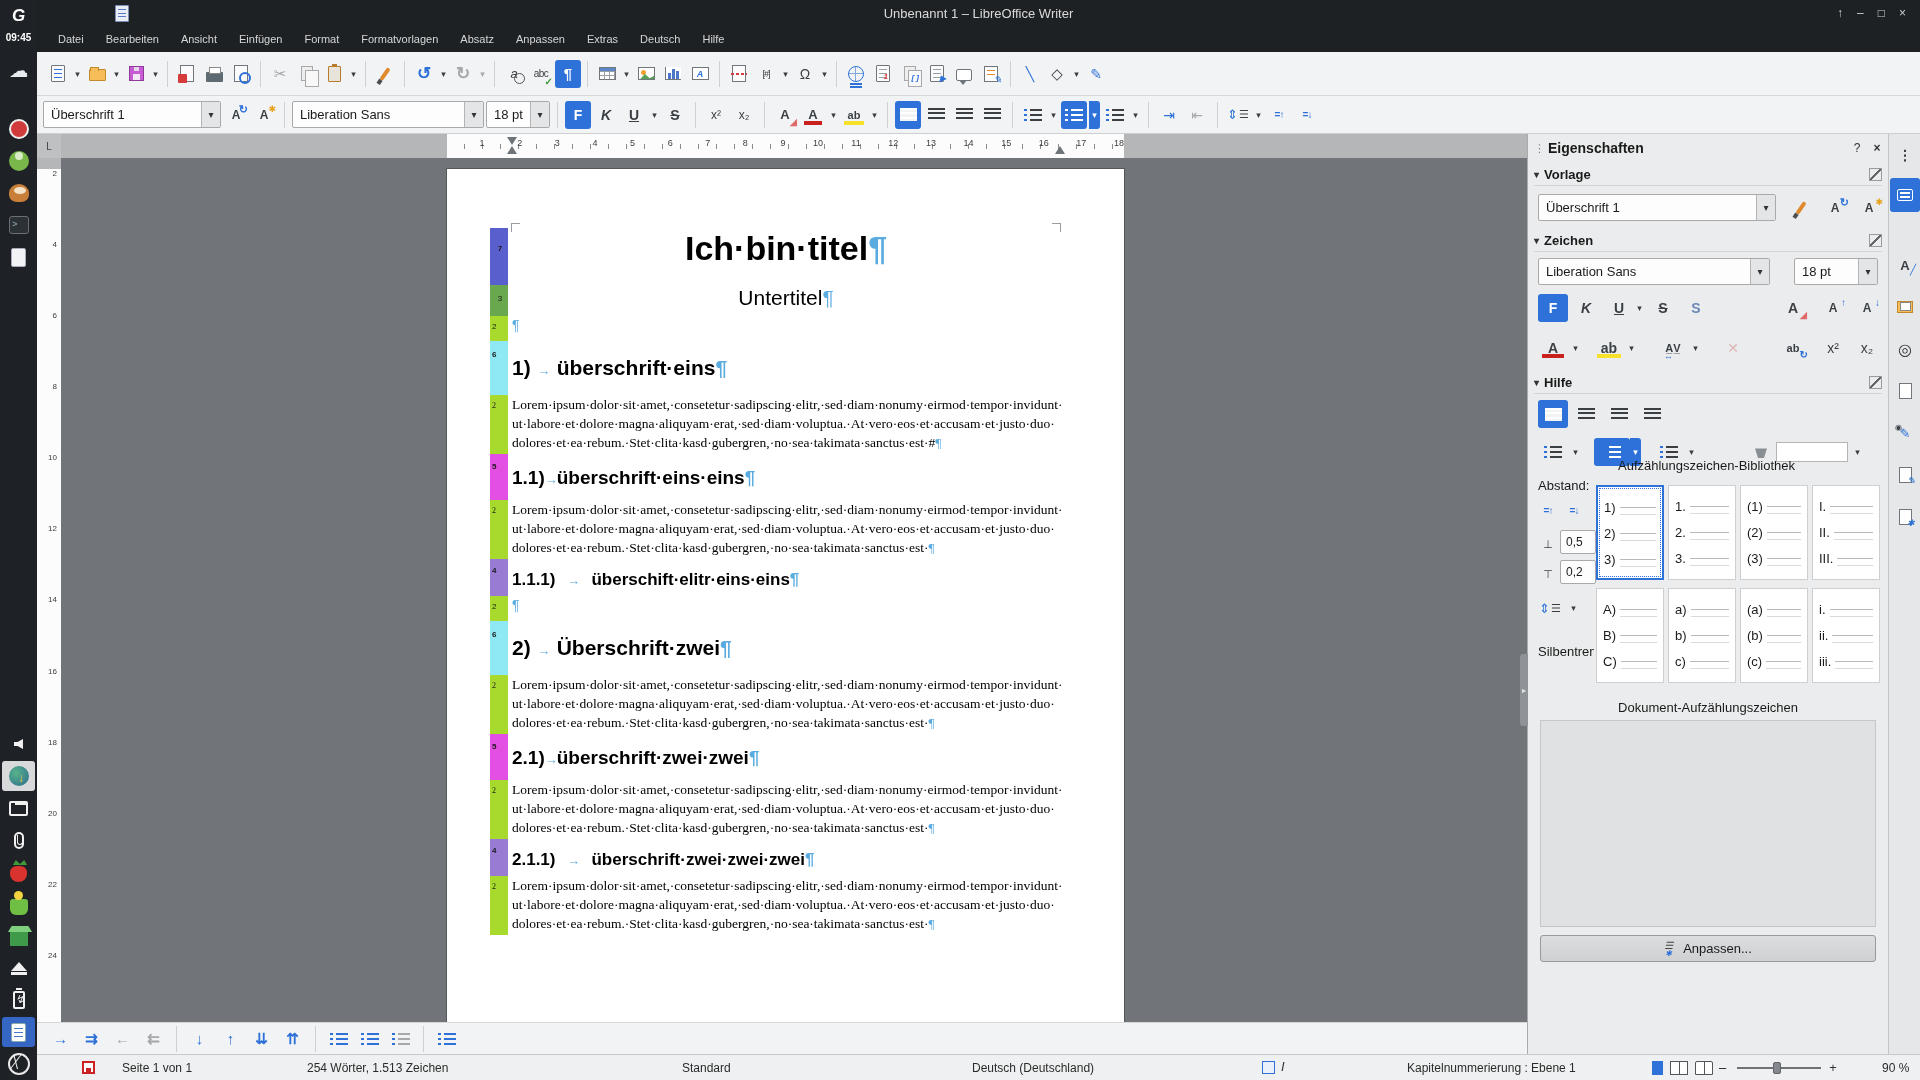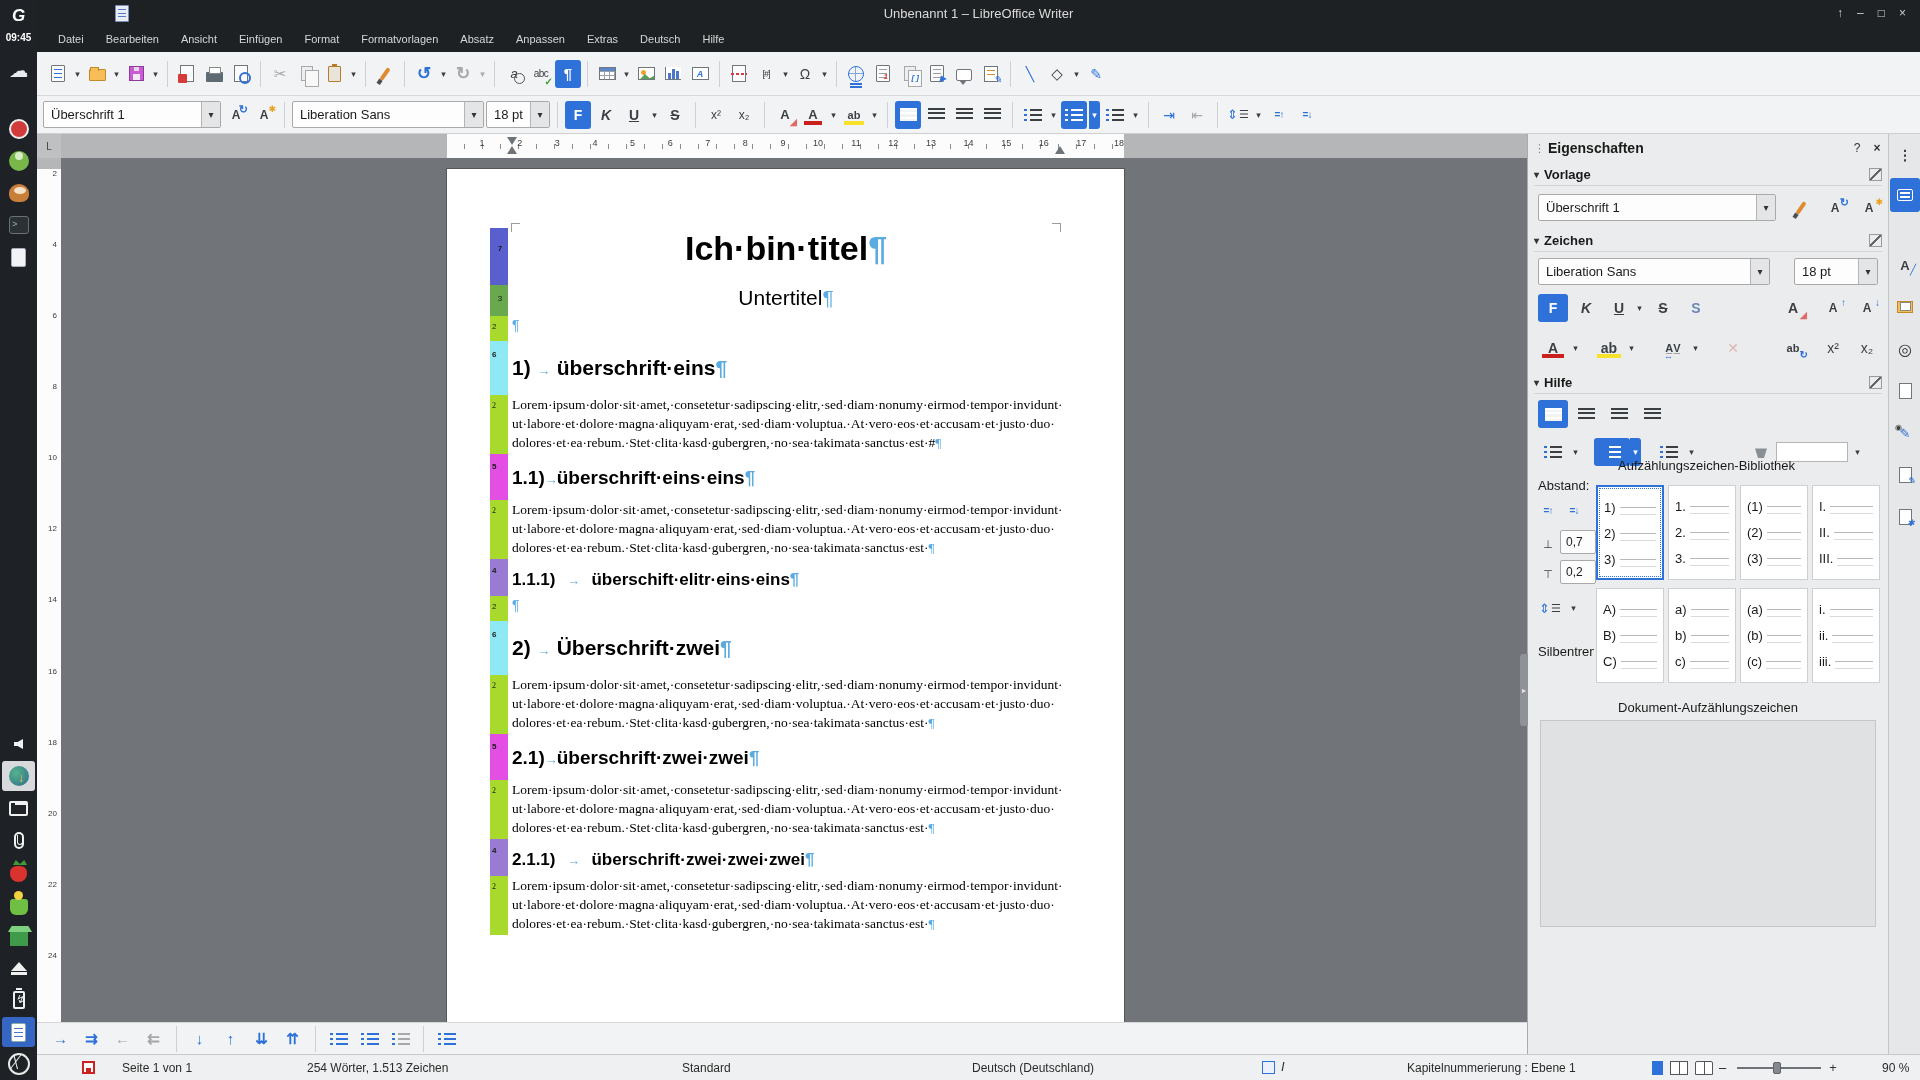--- a/index.html
+++ b/index.html
@@ -787,21 +787,21 @@
     </div>
   <div style="position:absolute;left:248px;top:308px;width:72px;height:20px;background:#fff;border:1px solid #b5b5b5"></div>
   <span class="car" style="position:absolute;left:324px;top:304px"></span>
 
   <span class="slabel" style="left:10px;top:344px">Abstand:</span>
   <span class="slabel" style="left:90px;top:324px">Aufzählungszeichen-Bibliothek</span>
 
   <div class="sbtn g-psp" style="left:8px;top:362px;min-width:24px"></div>
   <div class="sbtn g-psp2" style="left:34px;top:362px;min-width:24px"></div>
   <div class="sbtn" style="left:8px;top:396px;min-width:24px;font-size:11px">⊥</div>
-  <div class="sspin" style="left:32px;top:396px">0,7</div>
+  <div class="sspin" style="left:32px;top:396px">0,5</div>
   <div class="sbtn" style="left:8px;top:426px;min-width:24px;font-size:11px">⊤</div>
   <div class="sspin" style="left:32px;top:426px">0,2</div>
   <div class="sbtn g-lsp" style="left:8px;top:460px;min-width:28px"></div>
   <span class="car" style="position:absolute;left:40px;top:460px"></span>
   <span class="slabel" style="left:10px;top:510px;width:56px">Silbentrennung</span>
 
   <div id="bul-grid">
     <div class="bcell sel" style="left:0;top:0">
       <div class="brow">
           <span>1)</span>
@@ -911,20 +911,24 @@
         </div>
       <div class="brow">
           <span>iii.</span>
           <i></i>
         </div>
     </div>
   </div>
 
   <span class="slabel" style="left:0;right:0;top:566px;text-align:center">Dokument-Aufzählungszeichen</span>
   <div id="docbul-box"></div>
+  <div id="anp-btn">
+    <i class="gear"></i>
+    <span>Anpassen...</span>
+  </div>
 </div>
 
 <div id="tabstrip">
   <div class="tsi g-dots" style="top:8px"></div>
   <div class="tsi on" style="top:44px">
       <i class="g-props"></i>
     </div>
   <div class="tsi g-achar" style="top:118px"></div>
   <div class="tsi" style="top:160px">
       <i class="g-gallery"></i>

